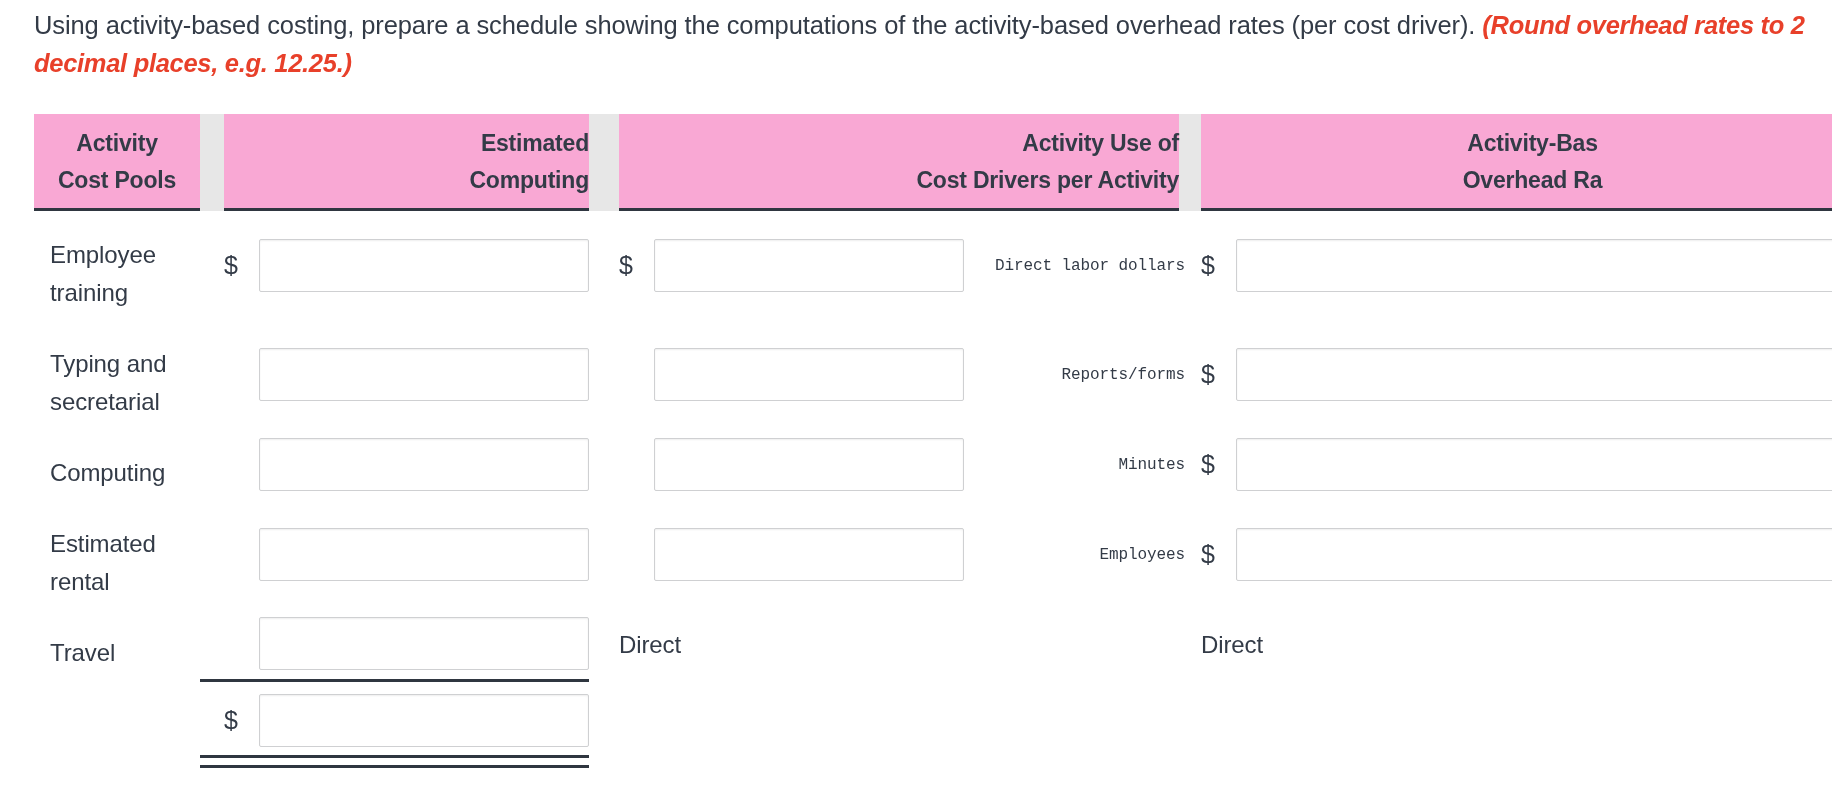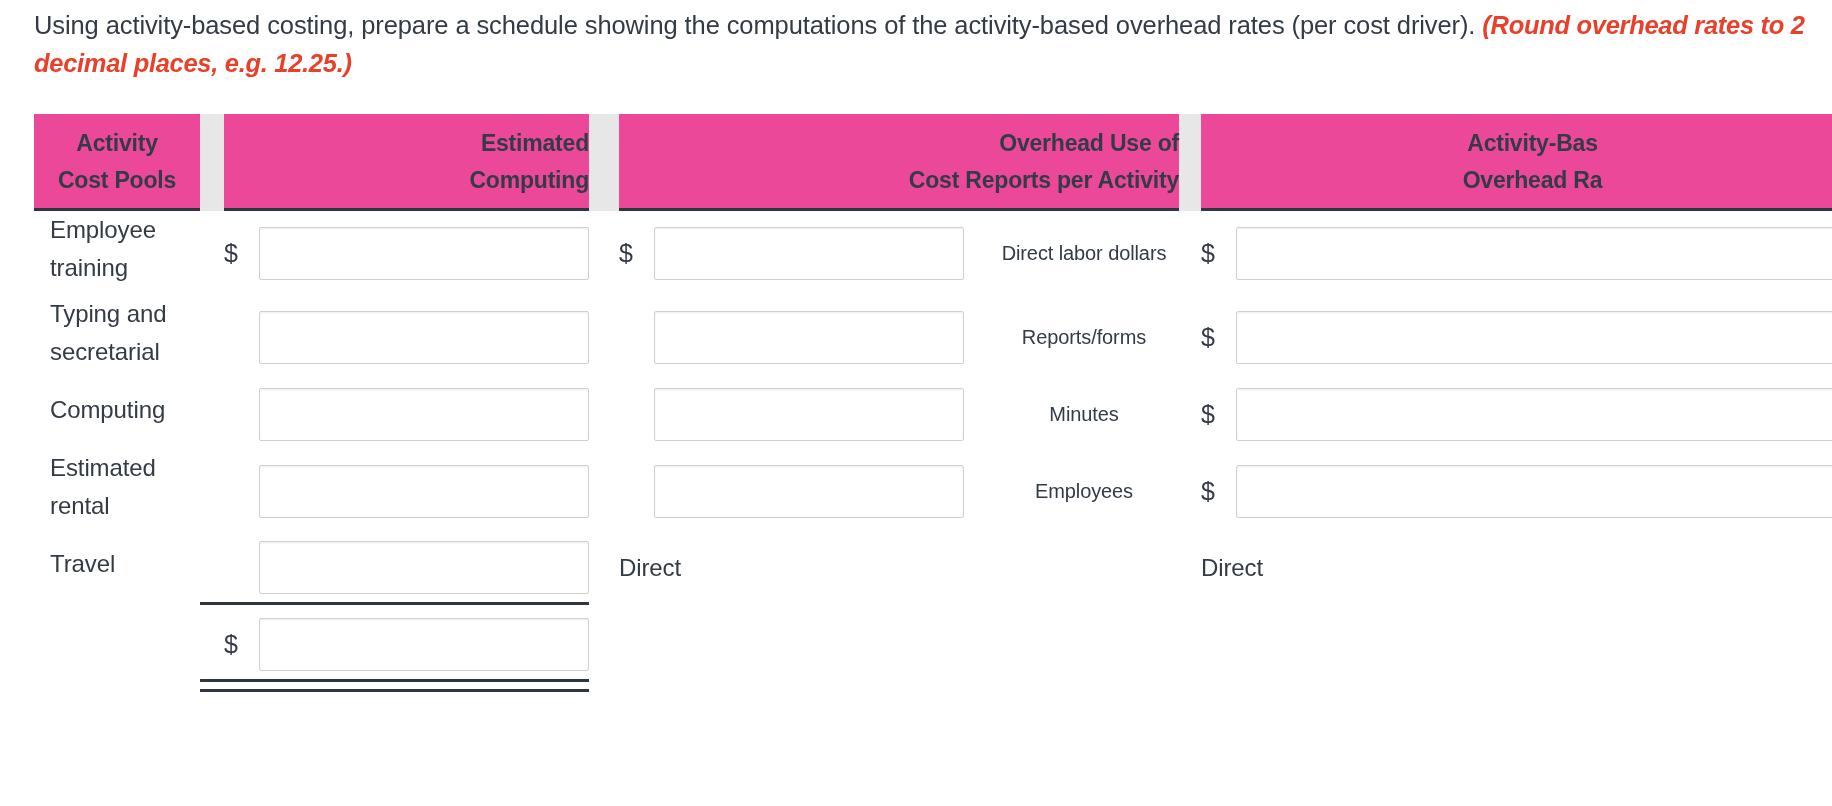--- a/index.html
+++ b/index.html
@@ -51,21 +51,21 @@
 
   .abc-table col.c-pool   { width: 166px; }
   .abc-table col.c-gap1   { width: 24px; }
   .abc-table col.c-oh     { width: 365px; }
   .abc-table col.c-gap2   { width: 30px; }
   .abc-table col.c-use    { width: 560px; }
   .abc-table col.c-gap3   { width: 22px; }
   .abc-table col.c-rate   { width: 663px; }
 
   thead th {
-    background: #ec4899;
+    background: #f9a8d4;
     font-size: 23px;
     font-weight: bold;
     color: #333b47;
     padding: 0;
     vertical-align: top;
     letter-spacing: -0.2px;
   }
   thead th .hdr-inner {
     padding: 11px 0 9px 0;
     line-height: 37px;
@@ -83,21 +83,21 @@
   }
 
   tbody td {
     padding: 0;
     vertical-align: middle;
     font-size: 24px;
     color: #333b47;
   }
 
   td.pool-label {
-    padding: 0 0 8px 16px;
+    padding: 25px 0 8px 16px;
     line-height: 38px;
     text-align: left;
     letter-spacing: -0.1px;
   }
 
   .cell-field {
     display: flex;
     align-items: center;
     gap: 11px;
     padding: 8px 0;
@@ -123,23 +123,24 @@
     font-family: "Liberation Sans", sans-serif;
     font-size: 22px;
     color: #333b47;
     padding: 0 10px;
     outline: none;
   }
 
   .driver-label {
     padding: 8px 0 8px 8px;
     line-height: 38px;
-    font-size: 20px;
-    text-align: center;
+    font-size: 16px;
+    text-align: right;
     letter-spacing: -0.1px;
+    font-family: Liberation Mono, monospace;
   }
 
   .direct-text {
     text-align: left;
     font-size: 24px;
     line-height: 38px;
     padding: 8px 0;
     letter-spacing: -0.1px;
   }
 
@@ -191,22 +192,22 @@
           <div class="hdr-inner">
             <div>Estimated</div>
             <div>Computing</div>
           </div>
         </th>
         <th class="spacer">
             <div class="hdr-inner">&nbsp;</div>
           </th>
         <th class="use">
           <div class="hdr-inner">
-            <div>Overhead Use of</div>
-            <div>Cost Reports per Activity</div>
+            <div>Activity Use of</div>
+            <div>Cost Drivers per Activity</div>
           </div>
         </th>
         <th class="spacer">
             <div class="hdr-inner">&nbsp;</div>
           </th>
         <th class="rate">
           <div class="hdr-inner">
             <div>Activity-Bas</div>
             <div>Overhead Ra</div>
           </div>

